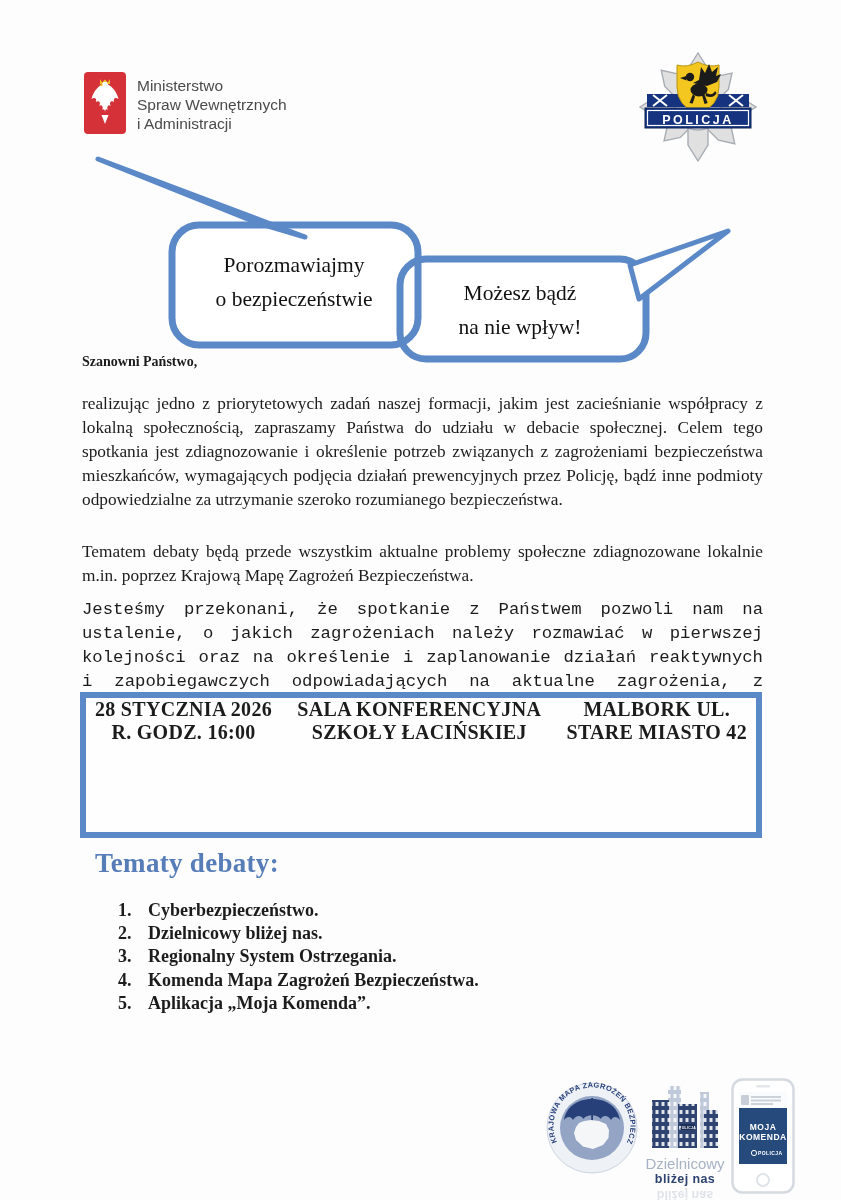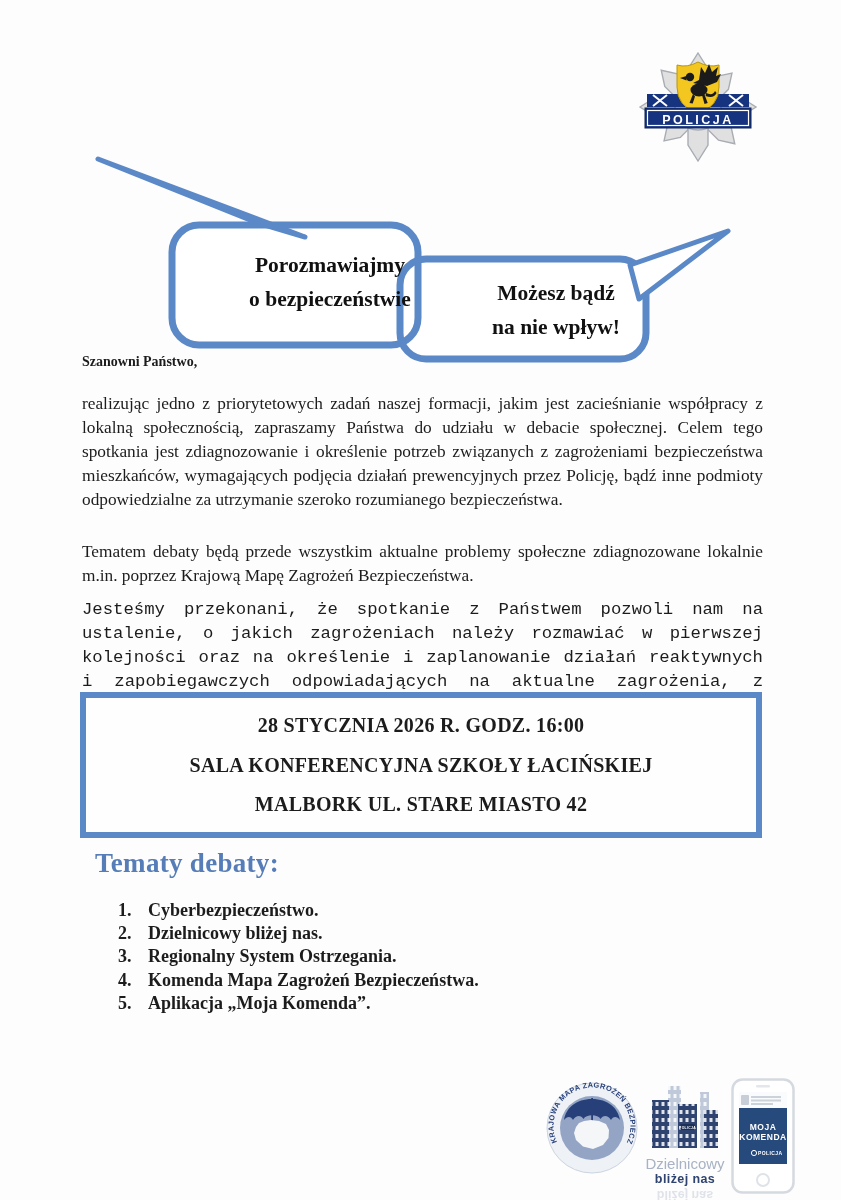--- a/index.html
+++ b/index.html
@@ -11,34 +11,34 @@
   .abs{position:absolute;}
 
   
   .ministry{left:84px;top:72px;display:flex;gap:11px;align-items:flex-start;}
   .ministry-text{font-family:"Liberation Sans","DejaVu Sans",sans-serif;
     font-size:15.5px;line-height:19px;color:#4a4a4a;padding-top:4px;}
   .police-badge{left:633px;top:50px;}
 
   
   .bubble-svg{left:90px;top:153px;}
-  .bubble-text{font-weight:bold;font-size:21.5px;line-height:34px;text-align:center;color:#111;padding-left:36px;}
+  .bubble-text{font-weight:normal;font-size:21.5px;line-height:34px;text-align:center;color:#111;}
   .bubble-text-left{left:176px;top:248px;width:236px;}
   .bubble-text-right{left:402px;top:276px;width:236px;}
 
   
   .salutation{left:82px;top:354px;width:680px;font-weight:bold;font-size:14px;}
   .para{left:82px;top:0;width:681px;font-size:17.3px;line-height:24px;
     text-align:justify;text-justify:inter-word;}
   .p1{top:392px;} .p2{top:540px;} .p3{top:598px;font-family:Liberation Mono, monospace;}
 
   
   .event-box{left:80px;top:692px;width:682px;height:146px;box-sizing:border-box;
     border:6px solid #5b89c7;background:#fefefe;
-    display:flex;flex-direction:column;justify-content:space-evenly;}
+    display:flex;flex-direction:row;justify-content:space-evenly;}
   .event-line{text-align:center;font-weight:bold;font-size:20px;letter-spacing:.3px;}
 
   
   .topics-heading{left:95px;top:848px;font-weight:bold;font-size:27px;color:#567db8;letter-spacing:.3px;text-align:center;}
   .topics-list{left:118px;top:899px;width:560px;margin:0;padding:0;list-style:none;
     counter-reset:tpc;font-size:18px;line-height:23.2px;font-weight:bold;}
   .topics-list li{counter-increment:tpc;display:flex;}
   .topics-list li::before{content:counter(tpc) ".";width:30px;flex:0 0 30px;}
 
   
@@ -52,20 +52,38 @@
   .dz-reflection{font-family:"Liberation Sans","DejaVu Sans",sans-serif;
     font-size:12.5px;font-weight:bold;color:#2e4370;opacity:.14;
     transform:scaleY(-1);margin-top:2px;}
   .phone{left:731px;top:0;}
 </style>
 </head>
 <body>
 
 <div class="page">
 
+  <div class="abs ministry">
+    <svg width="42" height="62" viewBox="0 0 42 62">
+      <rect x="0" y="0" width="42" height="62" rx="4" fill="#d43138"></rect>
+      <path fill="#f0c020" d="M16 7 L18.2 10.5 L21 7.5 L23.8 10.5 L26 7 L26 12 L16 12 Z"></path>
+      <path fill="#ffffff" d="M21 11 C 14.5 13.5 9.5 19 7.5 27 C 10.8 24.5 13 26.5 12 30
+        C 15 28 17.2 31 15.2 34 C 18.2 32 19.4 35 18.3 38 C 20.2 36 21 38 21 41
+        C 21 38 21.8 36 23.7 38 C 22.6 35 23.8 32 26.8 34 C 24.8 31 27 28 30 30
+        C 29 26.5 31.2 24.5 34.5 27 C 32.5 19 27.5 13.5 21 11 Z"></path>
+      <circle cx="21" cy="12.5" r="2.7" fill="#ffffff"></circle>
+      <path fill="#f0c020" d="M18.5 12 l-3.5 1.1 3.5 1.1 z"></path>
+      <path fill="#ffffff" d="M17.5 43 L24.5 43 L21 52 Z"></path>
+    </svg>
+    <div class="ministry-text">
+      <div>Ministerstwo</div>
+      <div>Spraw Wewnętrznych</div>
+      <div>i Administracji</div>
+    </div>
+  </div>
 
   <div class="abs police-badge">
     <svg width="130" height="115" viewBox="0 0 130 115">
       <g fill="#e0e0e0" stroke="#a8adb3" stroke-width="1.4">
         <g transform="rotate(45 65 57)">
           <polygon points="65,9 74,23 74,91 65,105 56,91 56,23"></polygon>
           <polygon points="13,57 27,48 103,48 117,57 103,66 27,66"></polygon>
         </g>
         <polygon points="65,3 75,19 75,95 65,111 55,95 55,19"></polygon>
         <polygon points="7,57 23,47 107,47 123,57 107,67 23,67"></polygon>

